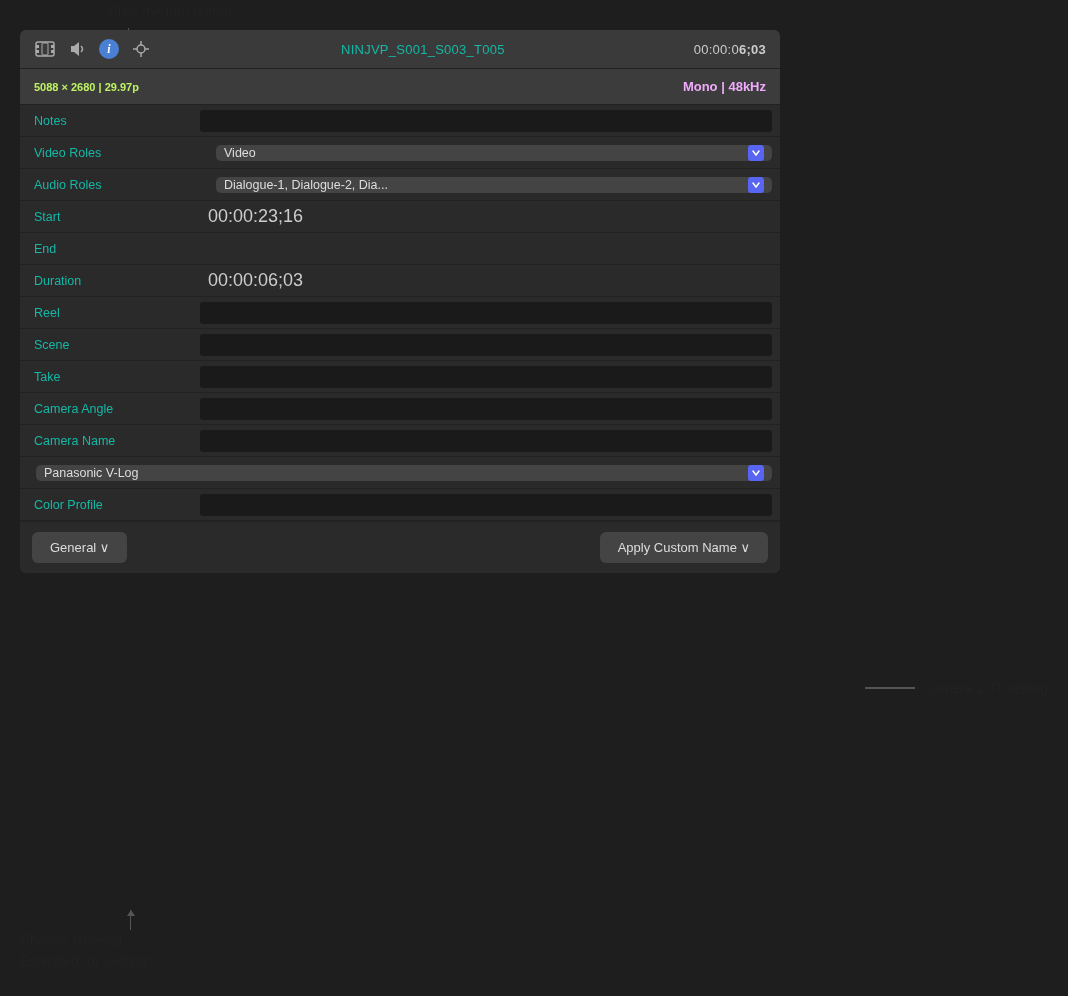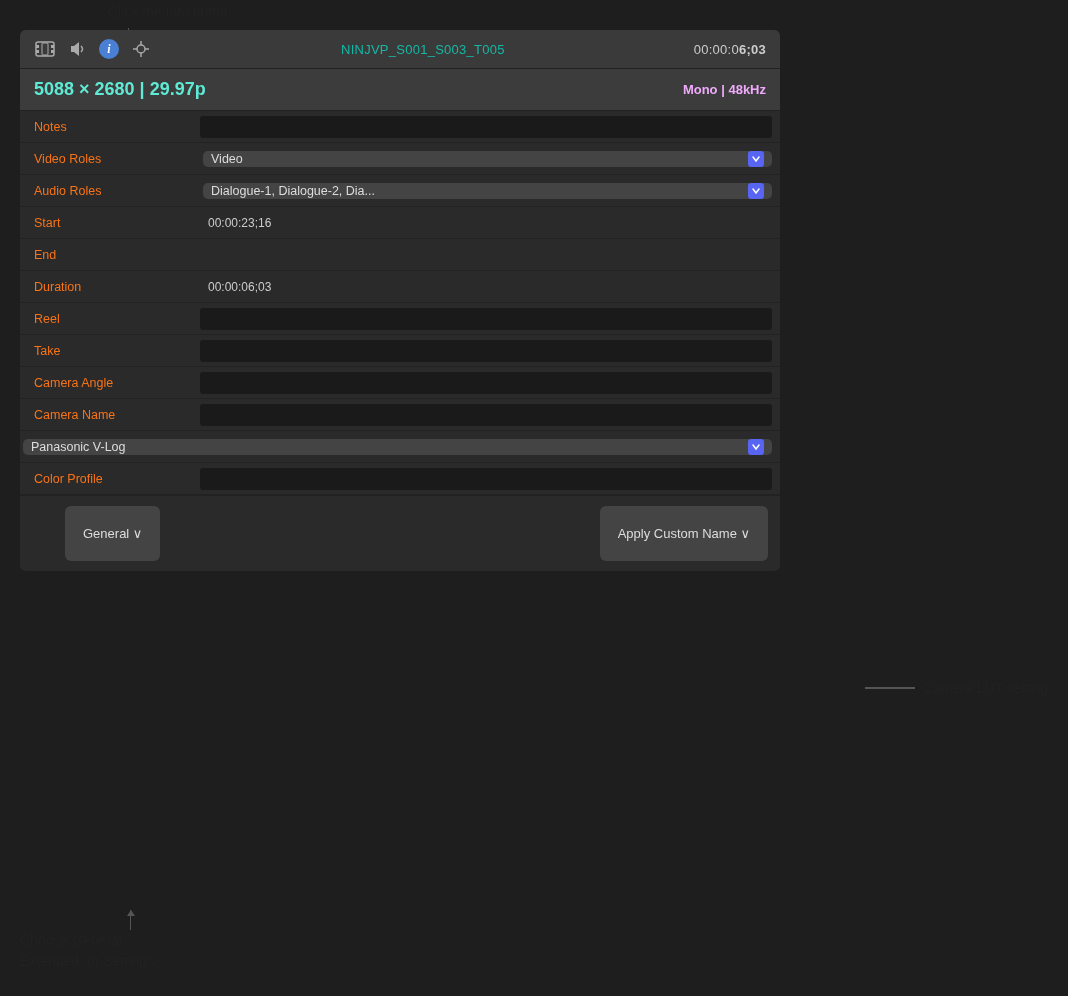--- a/index.html
+++ b/index.html
@@ -101,23 +101,23 @@
     
     .info-bar {
       background: #3c3c3c;
       padding: 10px 14px;
       display: flex;
       justify-content: space-between;
       align-items: center;
       border-bottom: 1px solid #222;
     }
     .info-bar-left {
-      font-size: 18px;
+      font-size: 11px;
       font-weight: 700;
-      color: #5eead4;
+      color: #bef264;
     }
     .info-bar-right {
       font-size: 13px;
       font-weight: 700;
       color: #f0abfc;
     }
 
     
     .fields {
       background: #2a2a2a;
@@ -125,48 +125,48 @@
     .field-row {
       display: flex;
       align-items: center;
       border-bottom: 1px solid #222;
       min-height: 32px;
     }
     .field-label {
       width: 180px;
       padding: 6px 14px;
       font-size: 12.5px;
-      color: #f97316;
+      color: #14b8a6;
       flex-shrink: 0;
     }
     .field-value {
       flex: 1;
       padding: 4px 8px;
-      font-size: 12px;
+      font-size: 18px;
       color: #ccc;
     }
     .field-input {
       flex: 1;
       background: #1a1a1a;
       border: none;
       border-radius: 3px;
       margin: 3px 8px 3px 0;
       height: 22px;
       color: #ccc;
       font-size: 12px;
       padding: 0 4px;
       outline: none;
     }
     .field-dropdown {
       flex: 1;
       display: flex;
       align-items: center;
       background: #444;
       border-radius: 5px;
-      margin: 4px 8px 4px 3px;
+      margin: 4px 8px 4px 16px;
       height: 16px;
       padding: 0 8px;
       cursor: pointer;
       justify-content: space-between;
       text-align: right;
     }
     .field-dropdown-text {
       font-size: 12.5px;
       color: #ddd;
     }
@@ -192,27 +192,26 @@
       justify-content: space-between;
       background: #2a2a2a;
       padding: 10px 12px;
       border-top: 1px solid #222;
     }
     .bottom-btn {
       background: #444;
       color: #ddd;
       border: none;
       border-radius: 6px;
-      padding: 20px 18px;
+      padding: 8px 18px;
       font-size: 13px;
       cursor: pointer;
       display: flex;
       align-items: center;
       gap: 6px;
-      margin-left: 33px;
     }
 
     
     .annotation-right {
       position: absolute;
       right: 30px;
       display: flex;
       align-items: center;
       gap: 8px;
       color: #222;
@@ -341,20 +340,24 @@
         </div>
         <div class="field-row">
           <div class="field-label">Duration</div>
           <div class="field-value">00:00:06;03</div>
         </div>
         <div class="field-row">
           <div class="field-label">Reel</div>
           <input class="field-input" style="">
         </div>
         <div class="field-row">
+          <div class="field-label">Scene</div>
+          <input class="field-input" style="">
+        </div>
+        <div class="field-row">
           <div class="field-label">Take</div>
           <input class="field-input" style="">
         </div>
         <div class="field-row">
           <div class="field-label">Camera Angle</div>
           <input class="field-input" style="">
         </div>
         <div class="field-row">
           <div class="field-label">Camera Name</div>
           <input class="field-input" style="">

